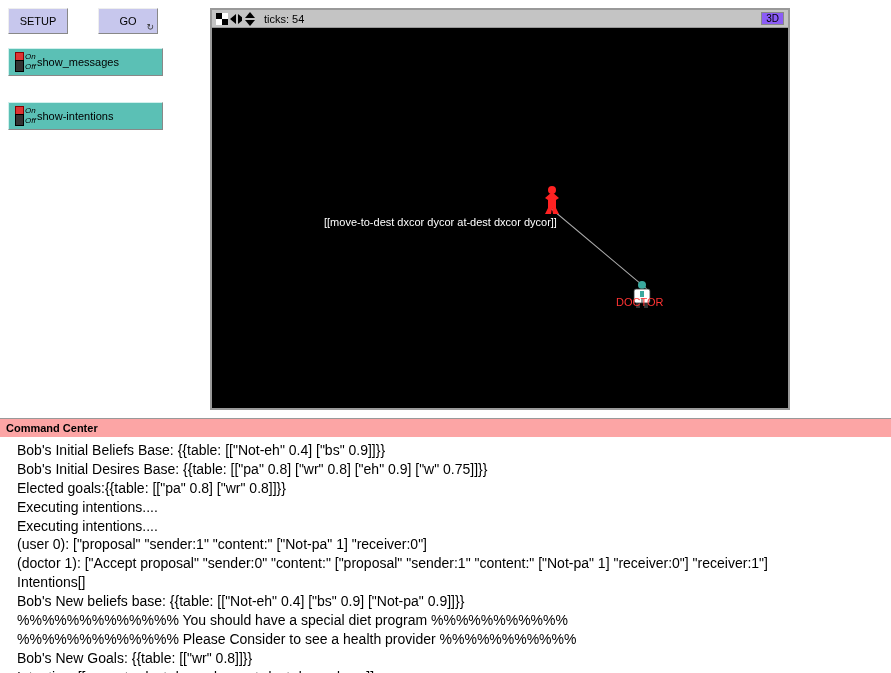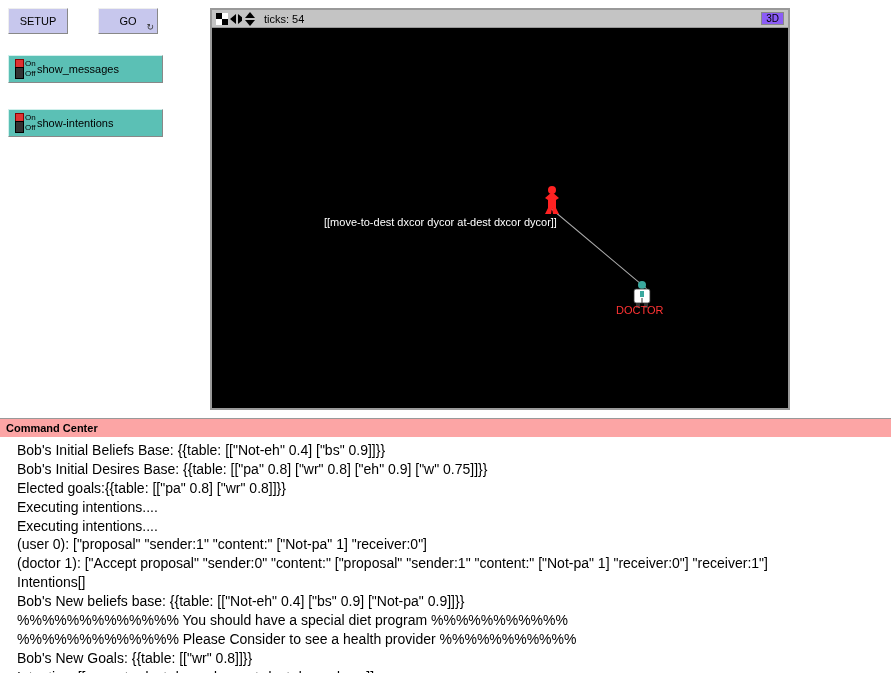--- a/index.html
+++ b/index.html
@@ -16,21 +16,21 @@
   }
   .controls {
     width: 190px;
     display: flex;
     flex-direction: column;
     gap: 6px;
   }
   .btn-row {
     display: flex;
     gap: 30px;
-    margin-bottom: 15px;
+    margin-bottom: 8px;
   }
   .btn {
     background: #c7c7ed;
     border: 1px solid #888;
     border-top-color: #eee;
     border-left-color: #eee;
     padding: 6px 10px;
     font-family: Arial, sans-serif;
     font-size: 11px;
     text-align: center;
@@ -63,20 +63,21 @@
   .switch {
     width: 16px;
     height: 20px;
     position: relative;
     display: flex;
     flex-direction: column;
     justify-content: center;
     font-size: 8px;
     line-height: 10px;
     color: #000;
+    font-style: italic;
   }
   .switch::before {
     content: "";
     position: absolute;
     left: 0; top: 0;
     width: 7px; height: 10px;
     background: #d33;
     border: 1px solid #800;
   }
   .switch::after {
@@ -233,21 +234,21 @@
       <div class="doctor" style="left:418px; top:252px;">
         <svg width="24" height="28" viewBox="0 0 24 28">
           <circle cx="12" cy="5" r="4" fill="#3aa89e"></circle>
           <rect x="4" y="9" width="16" height="14" rx="2" fill="#fff" stroke="#333" stroke-width="0.8"></rect>
           <rect x="10" y="11" width="4" height="6" fill="#3aa89e"></rect>
           <line x1="12" y1="18" x2="12" y2="23" stroke="#333"></line>
           <rect x="6" y="23" width="4" height="5" fill="#333"></rect>
           <rect x="14" y="23" width="4" height="5" fill="#333"></rect>
         </svg>
       </div>
-      <div class="doc-label" style="left:404px; top:276px;">DOCTOR</div>
+      <div class="doc-label" style="left:404px; top:268px;">DOCTOR</div>
     </div>
   </div>
 </div>
 
 <div class="cc-header">Command Center</div>
 <div class="cc-body" id="cc-body">Bob's Initial Beliefs Base: {{table: [["Not-eh" 0.4] ["bs" 0.9]]}}
 Bob's Initial Desires Base: {{table: [["pa" 0.8] ["wr" 0.8] ["eh" 0.9] ["w" 0.75]]}}
 Elected goals:{{table: [["pa" 0.8] ["wr" 0.8]]}}
 Executing intentions....
 Executing intentions....

